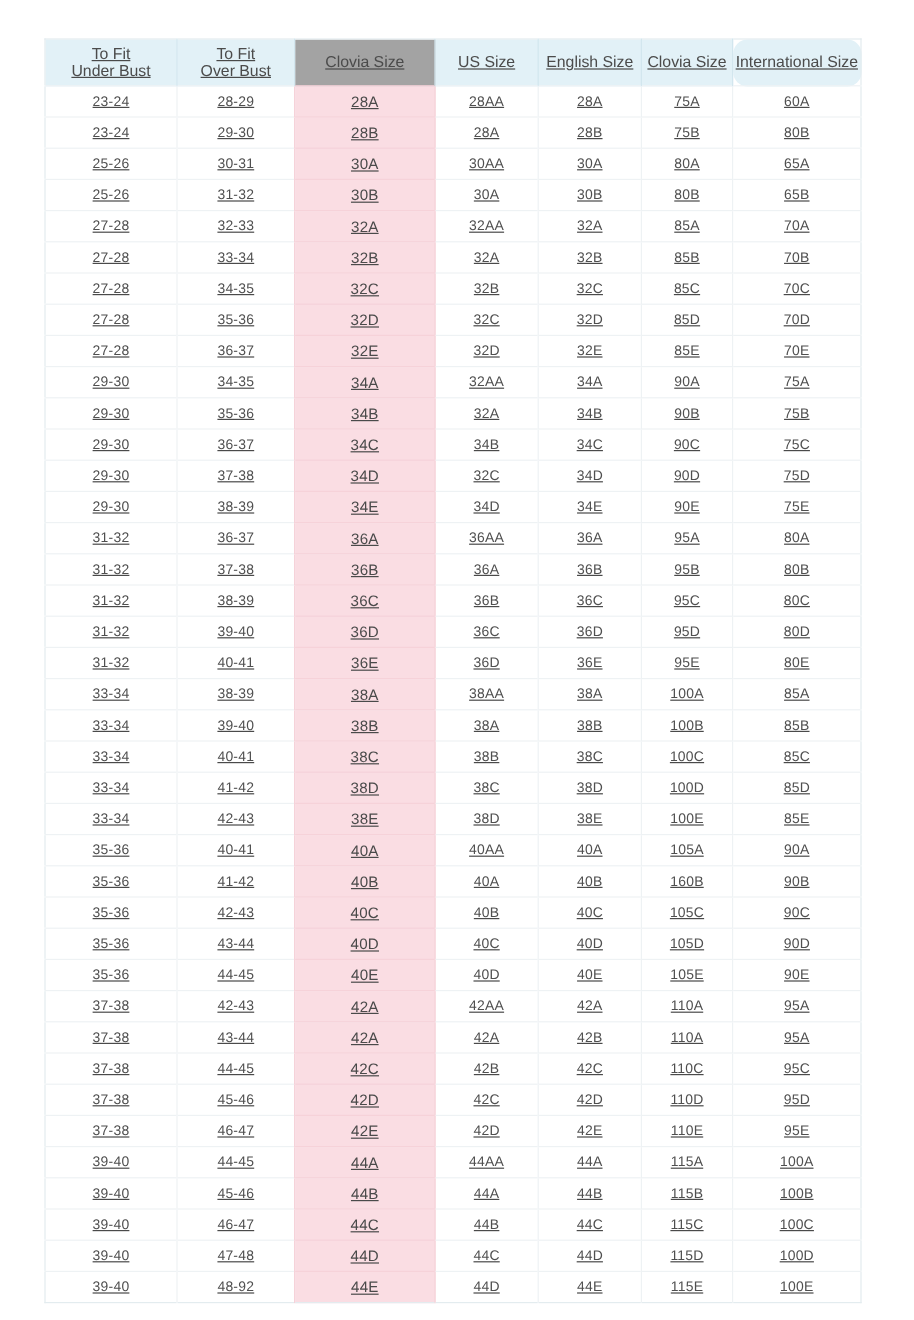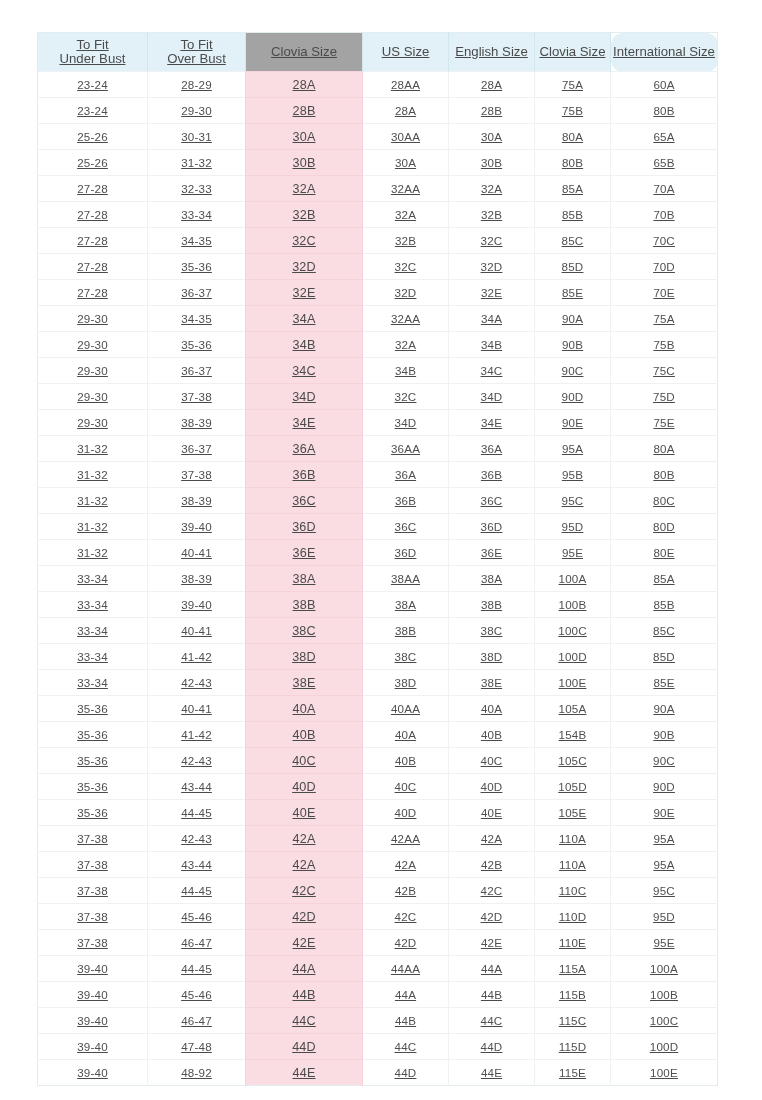--- a/index.html
+++ b/index.html
@@ -358,21 +358,21 @@
             <td>40A</td>
             <td>105A</td>
             <td>90A</td>
           </tr>
           <tr>
             <td>35-36</td>
             <td>41-42</td>
             <td class="clovia-cell">40B</td>
             <td>40A</td>
             <td>40B</td>
-            <td>154B</td>
+            <td>160B</td>
             <td>90B</td>
           </tr>
           <tr>
             <td>35-36</td>
             <td>42-43</td>
             <td class="clovia-cell">40C</td>
             <td>40B</td>
             <td>40C</td>
             <td>105C</td>
             <td>90C</td>

